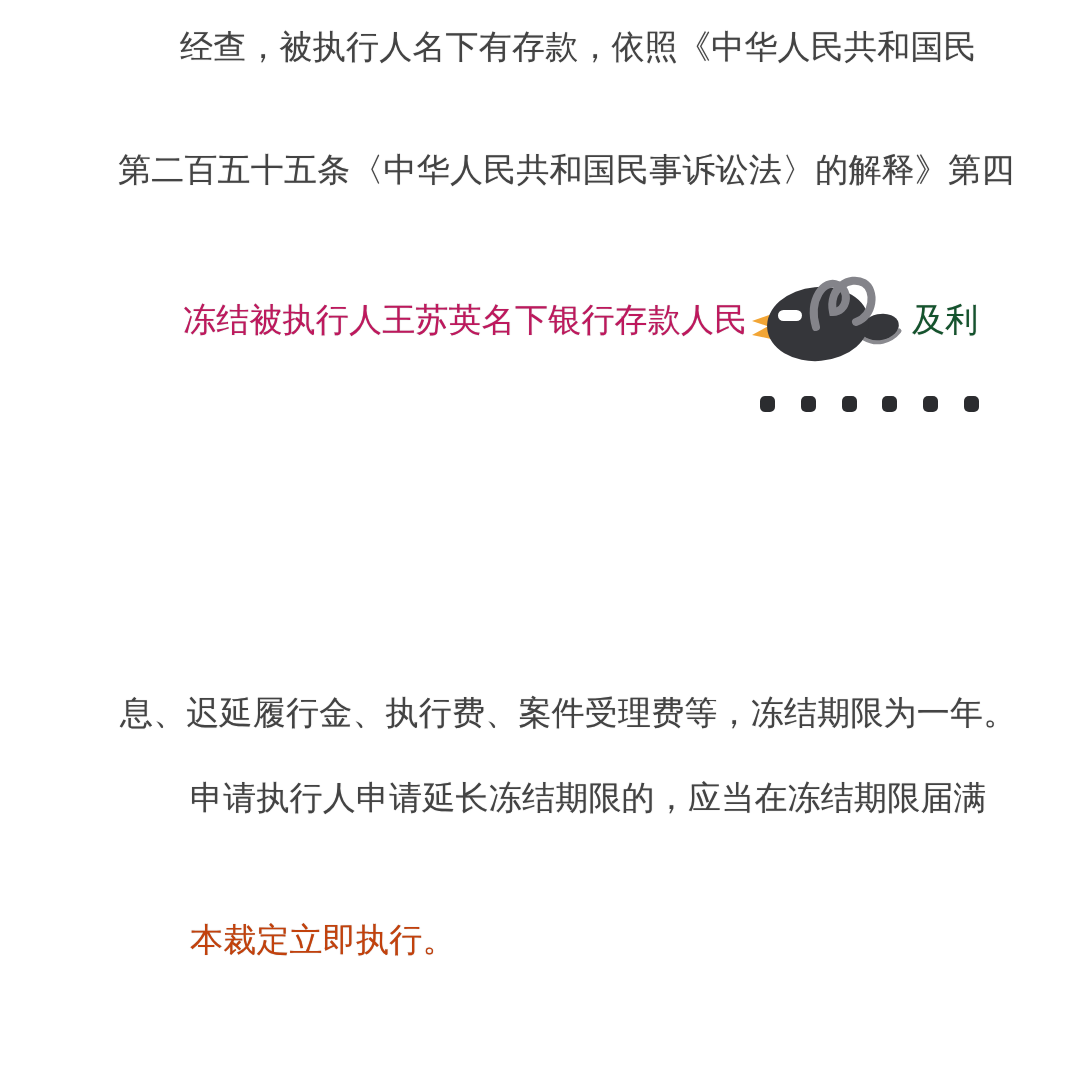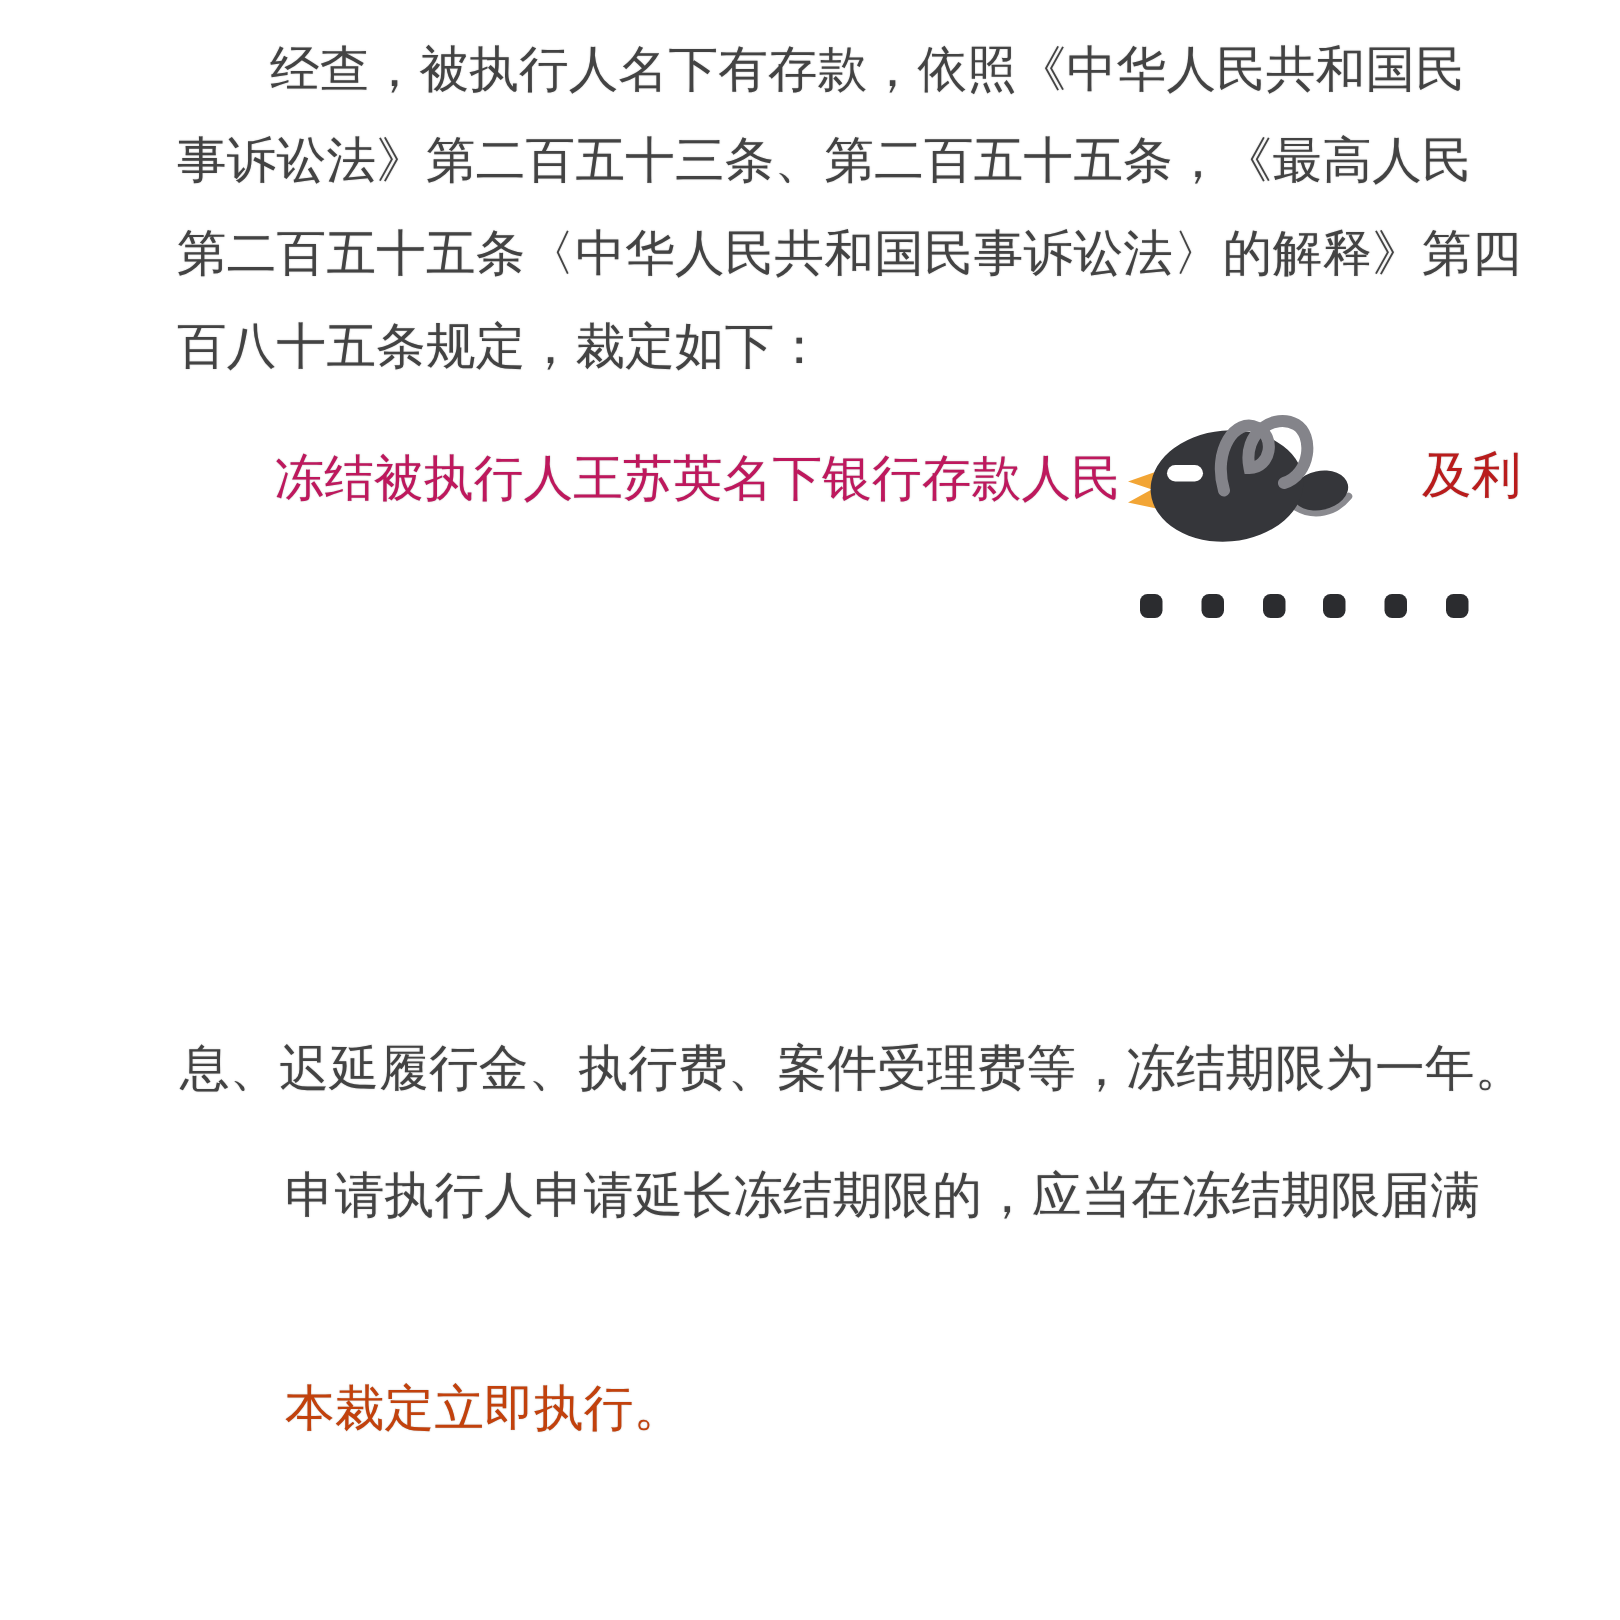--- a/index.html
+++ b/index.html
@@ -40,26 +40,24 @@
     height: 16px;
     border-radius: 5px;
   }
 </style>
 </head>
 <body>
 
 <div class="page" style="background: rgb(255, 255, 255);">
 
   <div class="doc-line" style="left: 180px; top: 30px; color: rgb(67, 67, 67);">经查，被执行人名下有存款，依照《中华人民共和国民</div>
-  <div class="doc-line" style="left: 118px; top: 91px; color: rgb(67, 67, 67);">事诉讼法》第二百五十三条、第二百五十五条，《最高人民</div>
   <div class="doc-line" style="left: 118px; top: 153px; color: rgb(67, 67, 67);">第二百五十五条〈中华人民共和国民事诉讼法〉的解释》第四</div>
-  <div class="doc-line" style="left: 118px; top: 215px; color: rgb(67, 67, 67);">百八十五条规定，裁定如下：</div>
 
   <div class="doc-line" style="left: 183px; top: 303px; color: #be185d;">冻结被执行人王苏英名下银行存款人民</div>
-  <div class="doc-line" style="left: 948px; top: 303px; color: #b91c1c; font-family: Liberation Mono, monospace;">及利</div>
+  <div class="doc-line" style="left: 912px; top: 303px; color: #14532d;">及利</div>
 
   <div class="sticker-wrap">
     <svg width="160" height="95" viewBox="0 0 160 95">
 
       <polygon points="24,42 4,49 22,55" fill="#f2a535"></polygon>
       <polygon points="24,52 4,63 23,67" fill="#f2a535"></polygon>
 
       <path d="M116,66 C128,73 142,70 151,59" fill="none" stroke-width="5" stroke-linecap="round" stroke="#8a8a8f"></path>
 
       <ellipse cx="132" cy="55" rx="19" ry="13" transform="rotate(-12 132 55)" fill="#35363a"></ellipse>

